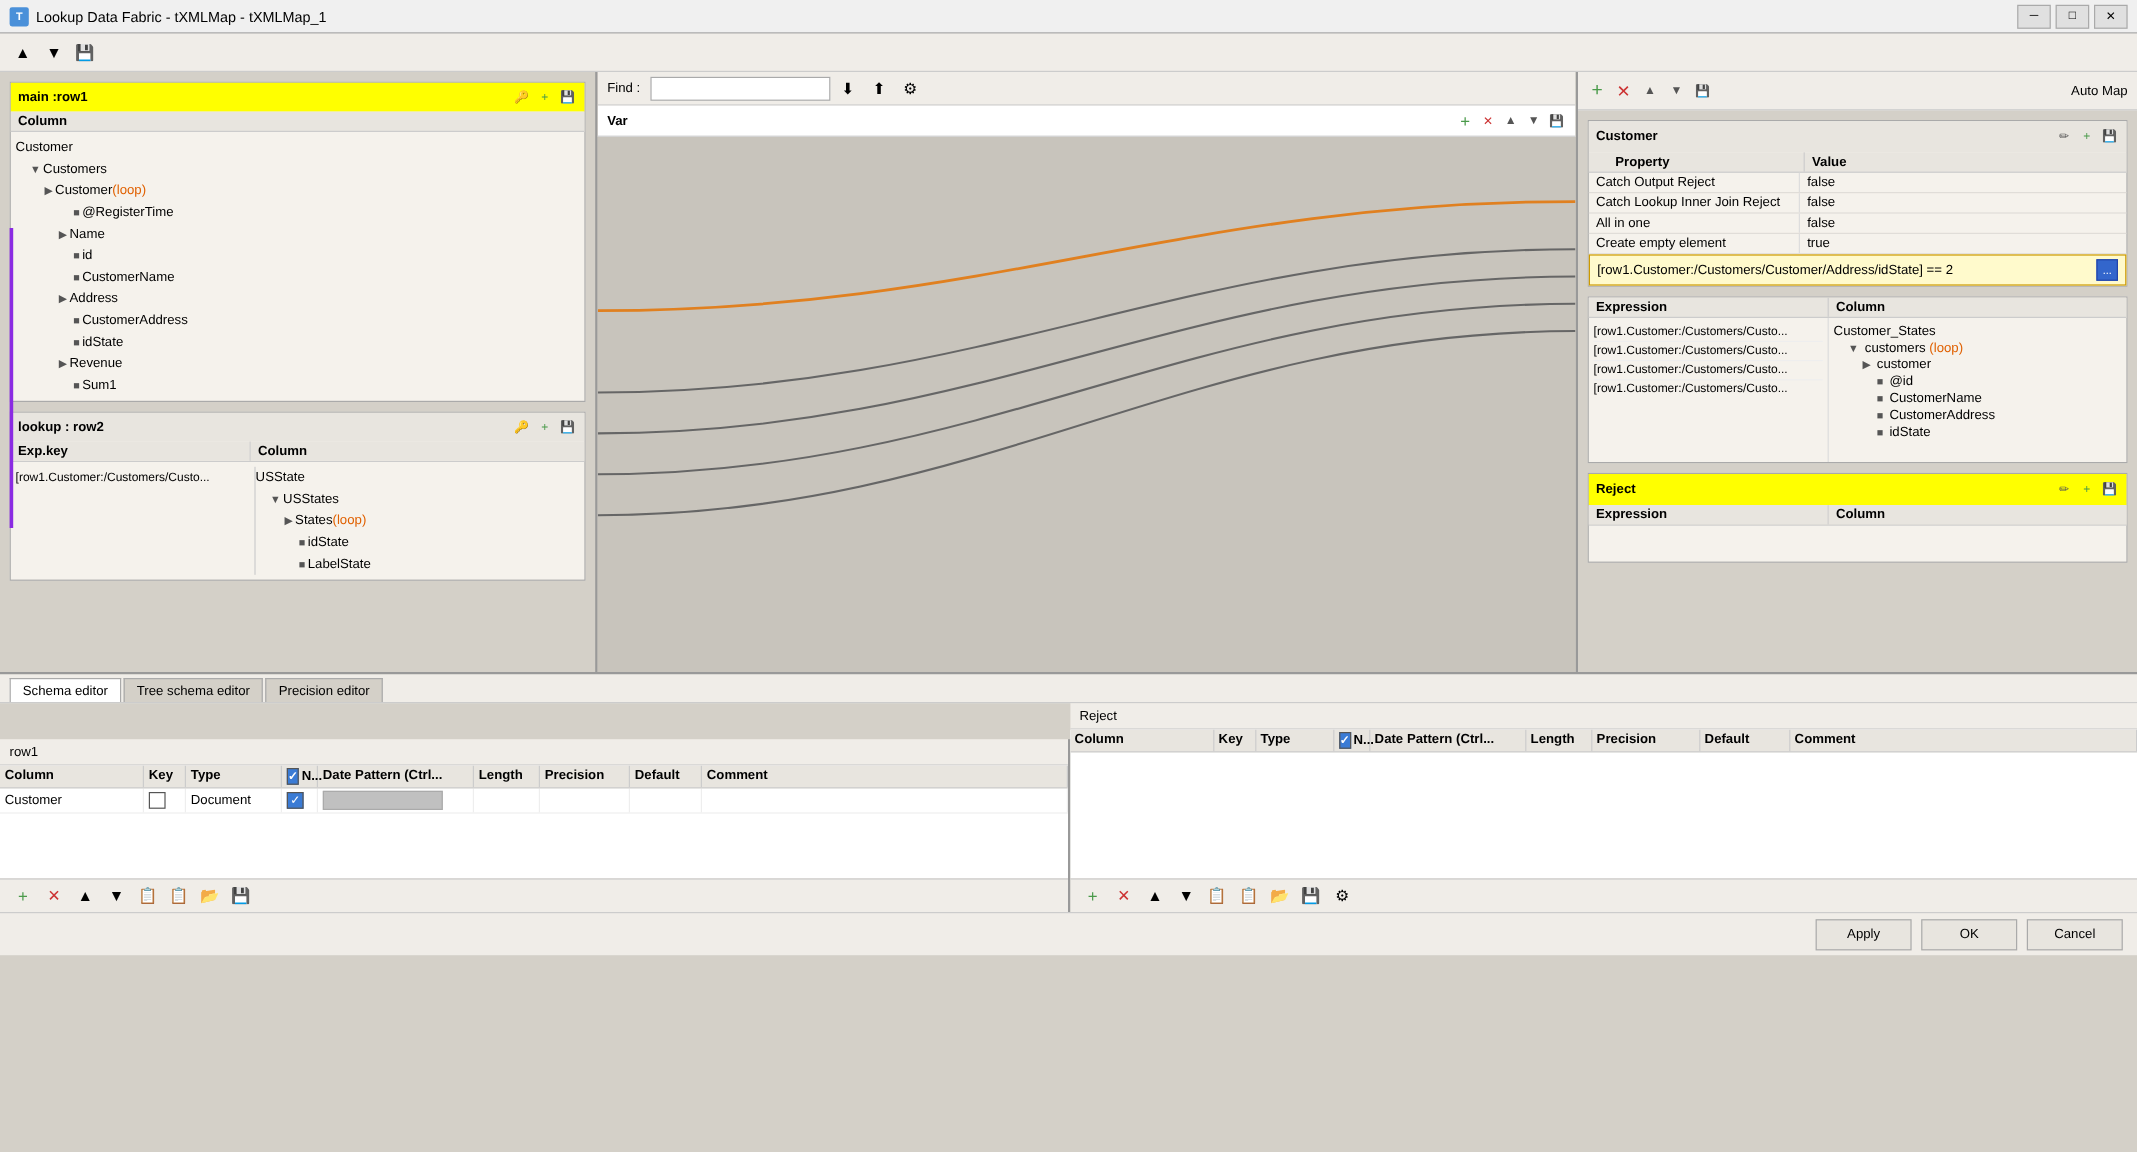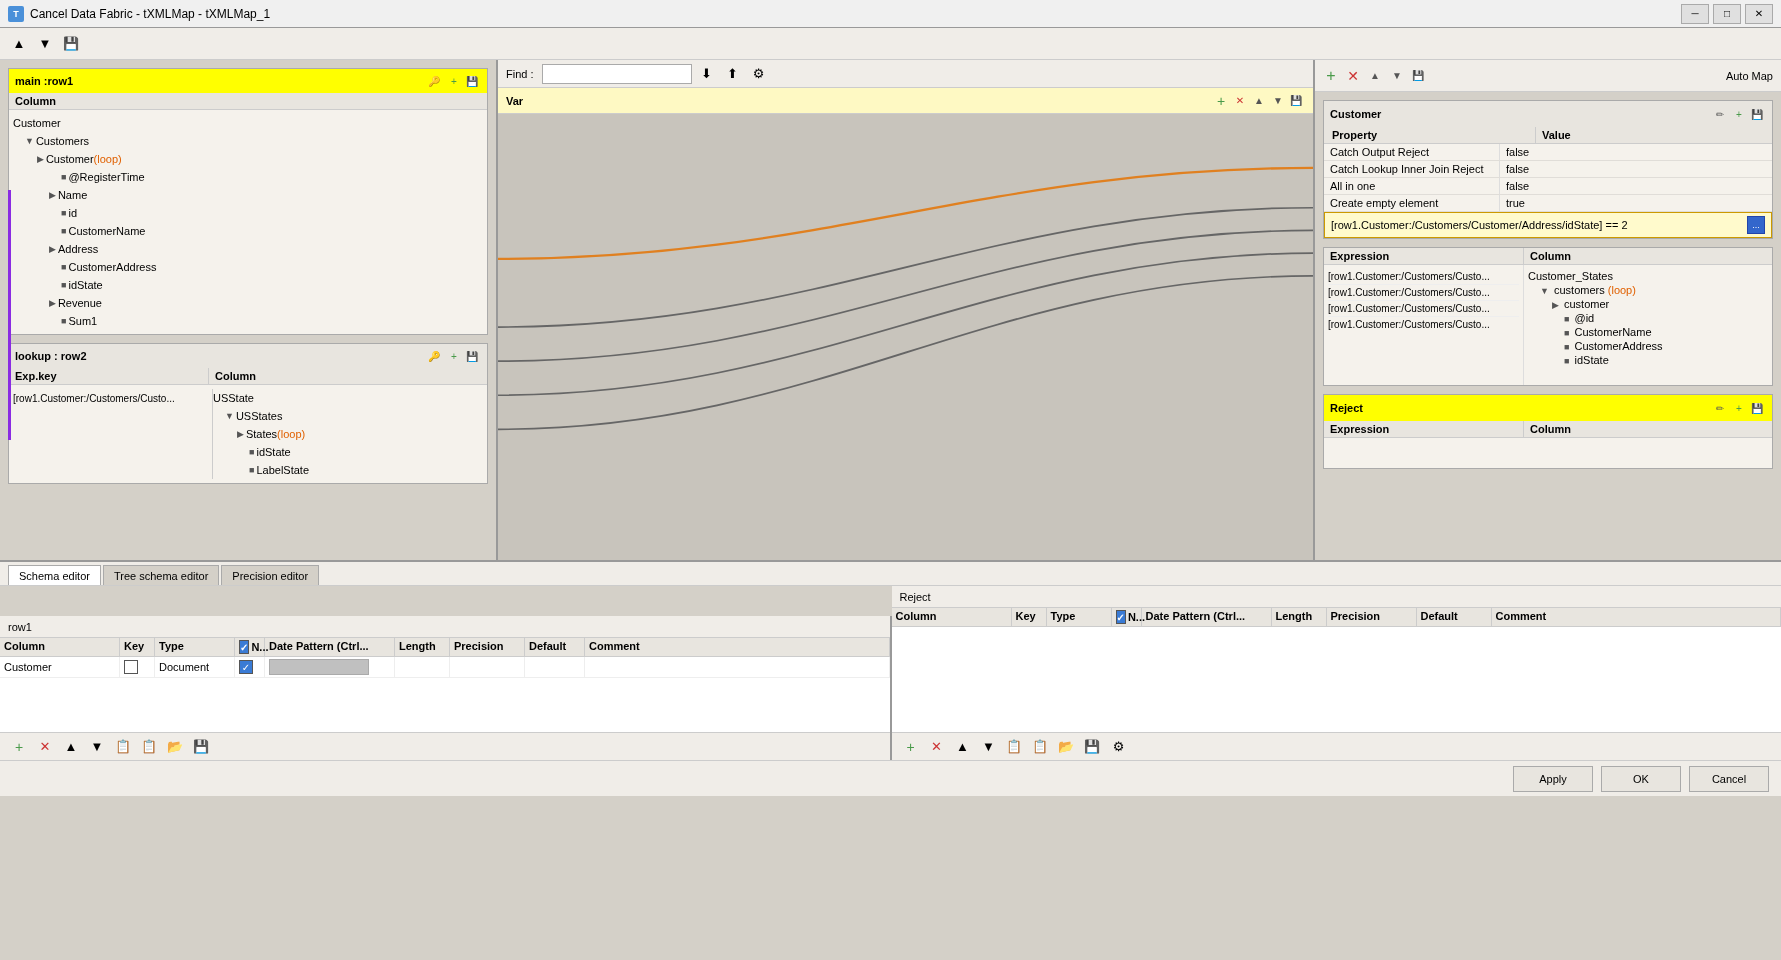--- a/index.html
+++ b/index.html
@@ -116,21 +116,21 @@
     .lookup-box { background: #f5f2ec; border: 1px solid #aaa; margin-top: 8px; }
     .lookup-header { background: #e8e5df; height: 24px; display: flex; align-items: center; padding: 12px 6px; font-weight: bold; justify-content: space-between; }
     .two-col-header { display: flex; border-bottom: 1px solid #ccc; }
     .two-col-header .h1 { width: 200px; padding: 2px 6px; font-weight: bold; background: #e8e5df; border-right: 1px solid #ccc; }
     .two-col-header .h2 { flex: 1; padding: 2px 6px; font-weight: bold; background: #e8e5df; }
 
     
     .prop-box { background: #f5f2ec; border: 1px solid #aaa; margin: 8px; }
     .prop-header { background: #e8e5df; height: 26px; display: flex; align-items: center; padding: 0 6px; font-weight: bold; justify-content: space-between; }
     .prop-col-header { display: flex; background: #e8e5df; border-bottom: 1px solid #ccc; }
-    .prop-col1 { width: 212px; padding: 2px 8px; font-weight: bold; border-right: 1px solid #ccc; }
+    .prop-col1 { width: 180px; padding: 2px 22px; font-weight: bold; border-right: 1px solid #ccc; }
     .prop-col2 { flex: 1; padding: 2px 6px; font-weight: bold; }
     .prop-row { display: flex; border-bottom: 1px solid #e0ddd8; }
     .prop-row .pc1 { width: 176px; padding: 2px 6px; border-right: 1px solid #ddd; }
     .prop-row .pc2 { flex: 1; padding: 2px 6px; }
 
     .expr-area { background: #f5f2ec; margin: 8px; border: 1px solid #aaa; }
     .expr-header { display: flex; background: #e8e5df; border-bottom: 1px solid #ccc; }
     .expr-col1 { width: 200px; padding: 2px 6px; font-weight: bold; border-right: 1px solid #ccc; }
     .expr-col2 { flex: 1; padding: 2px 6px; font-weight: bold; }
     .expr-content { display: flex; min-height: 120px; }
@@ -218,40 +218,40 @@
       min-width: 80px;
       background: #e8e5df;
       border: 1px solid #aaa;
       cursor: pointer;
       font-size: 11px;
       padding: 0 12px;
     }
     .cb-checked { width: 14px; height: 14px; border: 1px solid #555; background: #3a7bd5; display: flex; align-items: center; justify-content: center; }
     .cb-unchecked { width: 14px; height: 14px; border: 1px solid #555; background: white; }
 
-    .var-header { background: #fef9c3; height: 26px; display: flex; align-items: center; padding: 0 8px; font-weight: bold; justify-content: space-between; border-bottom: 1px solid #ccc; }
+    .var-header { background: #ffffff; height: 26px; display: flex; align-items: center; padding: 0 8px; font-weight: bold; justify-content: space-between; border-bottom: 1px solid #ccc; }
 
     
     .automap-bar {
       background: #f0ede8;
       border-bottom: 1px solid #ccc;
       height: 32px;
       display: flex;
       align-items: center;
       padding: 0 8px;
       gap: 6px;
     }
   </style>
 </head>
 <body>
 
 <div class="title-bar">
   <div class="title-bar-left">
     <div class="title-bar-icon">T</div>
-    <span>Cancel Data Fabric - tXMLMap - tXMLMap_1</span>
+    <span>Lookup Data Fabric - tXMLMap - tXMLMap_1</span>
   </div>
   <div class="title-bar-controls">
     <button class="title-bar-btn">─</button>
     <button class="title-bar-btn">□</button>
     <button class="title-bar-btn">✕</button>
   </div>
 </div>
 
 <div class="toolbar">
   <button class="toolbar-btn" title="Move up">▲</button>

